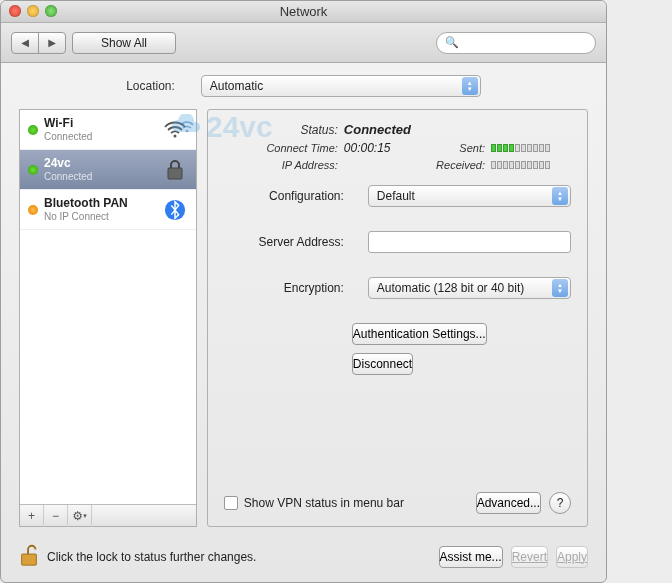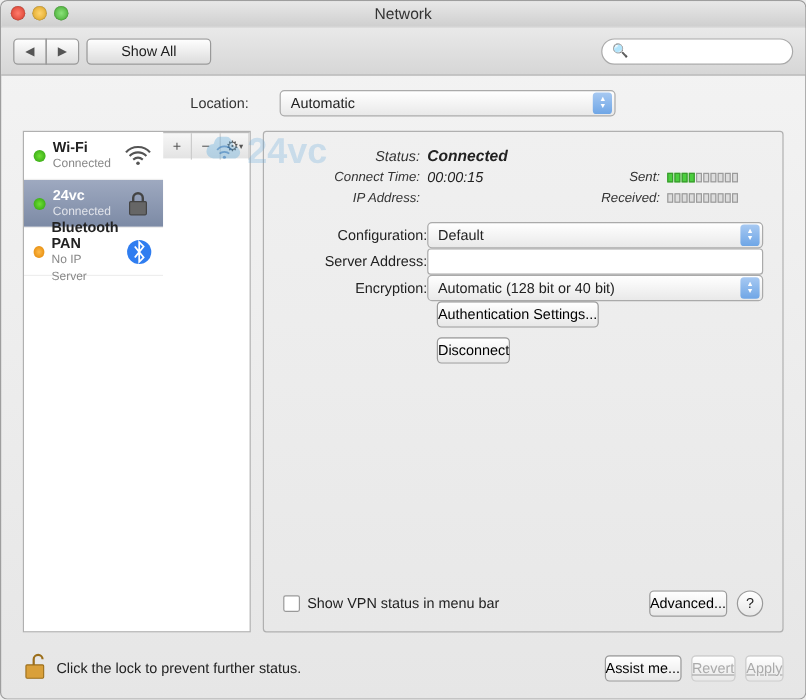--- a/index.html
+++ b/index.html
@@ -6,21 +6,21 @@
   body {
     font-family: "Lucida Grande", "Helvetica Neue", Arial, sans-serif;
     font-size: 13px;
     color: #222;
     background: #ededed;
     width: 672px;
     height: 583px;
     overflow: hidden;
   }
   .window {
-    width: 672px;
+    width: 607px;
     height: 583px;
     background: linear-gradient(#f4f4f4, #e6e6e6);
     border: 1px solid #9e9e9e;
     border-radius: 6px;
     display: flex;
     flex-direction: column;
   }
   .titlebar {
     height: 22px;
     background: linear-gradient(#e8e8e8,#cfcfcf);
@@ -79,21 +79,21 @@
   }
   .select .arrows {
     position:absolute; right:2px; top:1px; width:16px; height:18px;
     background: linear-gradient(#a7c9f2,#6fa6e6);
     border-radius:3px; display:flex;flex-direction:column;align-items:center;justify-content:center;
     font-size:6px; color:#fff; line-height:6px;
   }
   .main-area { flex:1; display:flex; gap:10px; }
   .sidebar {
     width: 190px; background:#fff; border:1px solid #b0b0b0;
-    display:flex; flex-direction:row; position:relative;
+    display:flex; flex-direction:column; position:relative;
   }
   .net-list { flex:1; overflow:auto; }
   .net-item { padding:6px 8px; display:flex; align-items:center; gap:6px; border-bottom:1px solid #eee; height:40px;}
   .net-item.selected { background: linear-gradient(#9ea9c0,#7c8aa5); color:#fff;}
   .status-dot { width:10px;height:10px;border-radius:50%;}
   .sd-green { background: radial-gradient(#6fe034,#2c9e0f);}
   .sd-orange { background: radial-gradient(#ffba4a,#e08300);}
   .net-text { flex:1; display:flex;flex-direction:column; line-height:14px;}
   .net-name { font-size:12px; font-weight:bold;}
   .net-status { font-size:10px; color:#888;}
@@ -111,21 +111,21 @@
     display:flex;flex-direction:column; position:relative;
   }
   .status-block { display:grid; grid-template-columns: 120px 1fr 80px 80px; row-gap:4px; align-items:center; margin-bottom:14px;font-style:italic;}
   .lbl { text-align:right; padding-right:6px; color:#333; font-size:12px;}
   .lbl.small { font-size:11px;}
   .val { font-size:12px;}
   .val.bold { font-weight:bold; font-size:13px;}
   .bars { display:flex; gap:1px;}
   .bar { width:5px;height:8px; border:1px solid #9b9b9b; background:#ddd; }
   .bar.on { background:#4bce3e; border-color:#3a9a2e;}
-  .form-row { display:flex; align-items:center; gap:0; margin-bottom:0;}
+  .form-row { display:flex; align-items:center; gap:24px; margin-bottom:24px;}
   .form-lbl { width:120px; text-align:right; font-size:12px;}
   .text-input { flex:1; height:22px; border:1px solid #aaa; border-radius:3px; padding:0 5px; font-size:12px; background:#fff;}
   .btn-row { margin-left:128px; margin-bottom:8px;}
   .mac-btn {
     height:22px; padding:0 0; background:linear-gradient(#fff,#e8e8e8);
     border:1px solid #9a9a9a; border-radius:4px; font-size:12px;
     display:inline-flex;align-items:center;
   }
   .mac-btn.disabled { color:#aaa; border-color:#ccc;text-decoration:underline;}
   .details-footer { margin-top:auto; display:flex; align-items:center;}
@@ -201,21 +201,21 @@
               <svg width="20" height="22" viewBox="0 0 20 22">
                   <rect x="3" y="9" width="14" height="11" rx="1" fill="#666" stroke="#444"></rect>
                   <path d="M6 9 V6 a4 4 0 0 1 8 0 V9" fill="none" stroke="#444" stroke-width="2"></path>
                 </svg>
             </span>
           </div>
           <div class="net-item">
             <span class="status-dot sd-orange"></span>
             <div class="net-text">
               <span class="net-name">Bluetooth PAN</span>
-              <span class="net-status">No IP Server</span>
+              <span class="net-status">No IP Connect</span>
             </div>
             <span class="net-icon">
               <svg width="22" height="22" viewBox="0 0 24 24">
                   <circle cx="12" cy="12" r="11" fill="#2f7df0"></circle>
                   <path d="M8 7 L16 17 L12 21 V3 L16 7 L8 17" stroke="#fff" stroke-width="1.6" fill="none"></path>
                 </svg>
             </span>
           </div>
         </div>
         <div class="sidebar-footer">
@@ -315,19 +315,19 @@
 
   </div>
 
   <div class="bottom-bar">
     <span class="lock-icon">
       <svg viewBox="0 0 20 26">
           <rect x="2" y="12" width="16" height="12" rx="1" fill="#d9a03a" stroke="#9b6e1a"></rect>
           <path d="M13 12 V7 a4 4 0 0 1 8 0" transform="translate(-4,0)" fill="none" stroke="#9b6e1a" stroke-width="2"></path>
         </svg>
     </span>
-    <span style="flex:1;font-size:12px;">Click the lock to prevent further status.</span>
+    <span style="flex:1;font-size:12px;">Click the lock to status further changes.</span>
     <button class="mac-btn">Assist me...</button>
     <button class="mac-btn disabled">Revert</button>
     <button class="mac-btn disabled">Apply</button>
   </div>
 
 </div>
 
 </body></html>

